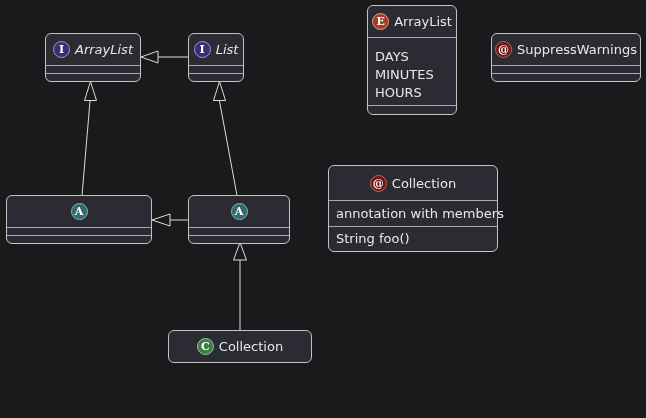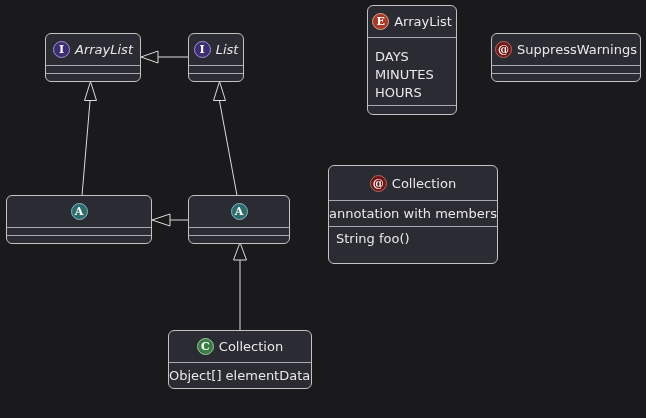--- a/index.html
+++ b/index.html
@@ -28,23 +28,23 @@
   .circ-interface{background:#3d2d73;border-color:#a394d6;}
   .circ-abstract{background:#2e6b6e;border-color:#8ab7b9;}
   .circ-enum{background:#a63b27;border-color:#d9a091;}
   .circ-class{background:#3c7d46;border-color:#9dc3a2;}
   .circ-annotation{background:#701818;border-color:#b26a60;}
   .title{white-space:nowrap;}
   .title.it{font-style:italic;}
   .sep{border-top:1px solid #a9a9b0;}
   .empty-row{height:7px;}
   .member-row{
-    display:flex;align-items:center;height:25px;padding:0 0;white-space:nowrap;
+    display:flex;align-items:center;height:25px;padding:0 7px;white-space:nowrap;
   }
-  .member-lines{padding:3px 7px 16px;line-height:17px;white-space:nowrap;}
+  .member-lines{padding:3px 7px 4px;line-height:17px;white-space:nowrap;}
   .enum-values{padding:10px 7px 3px;line-height:18px;white-space:nowrap;}
 </style>
 </head>
 <body>
 
 <div class="canvas">
 
   <svg class="edges" viewBox="0 0 646 418">
     <g stroke="#dcdcdc" stroke-width="1">
       <line x1="188" y1="57" x2="158" y2="57"></line>
@@ -133,16 +133,15 @@
     <div class="sep member-lines">
       <div>String foo()</div>
     </div>
   </div>
 
   <div class="uml-node" style="left:168px;top:330px;width:144px;">
     <div class="uml-header">
       <span class="circ circ-class">C</span>
       <span class="title">Collection</span>
     </div>
-    <div class="sep member-row">Object[] elementData</div>
   </div>
 
 </div>
 
 </body></html>

